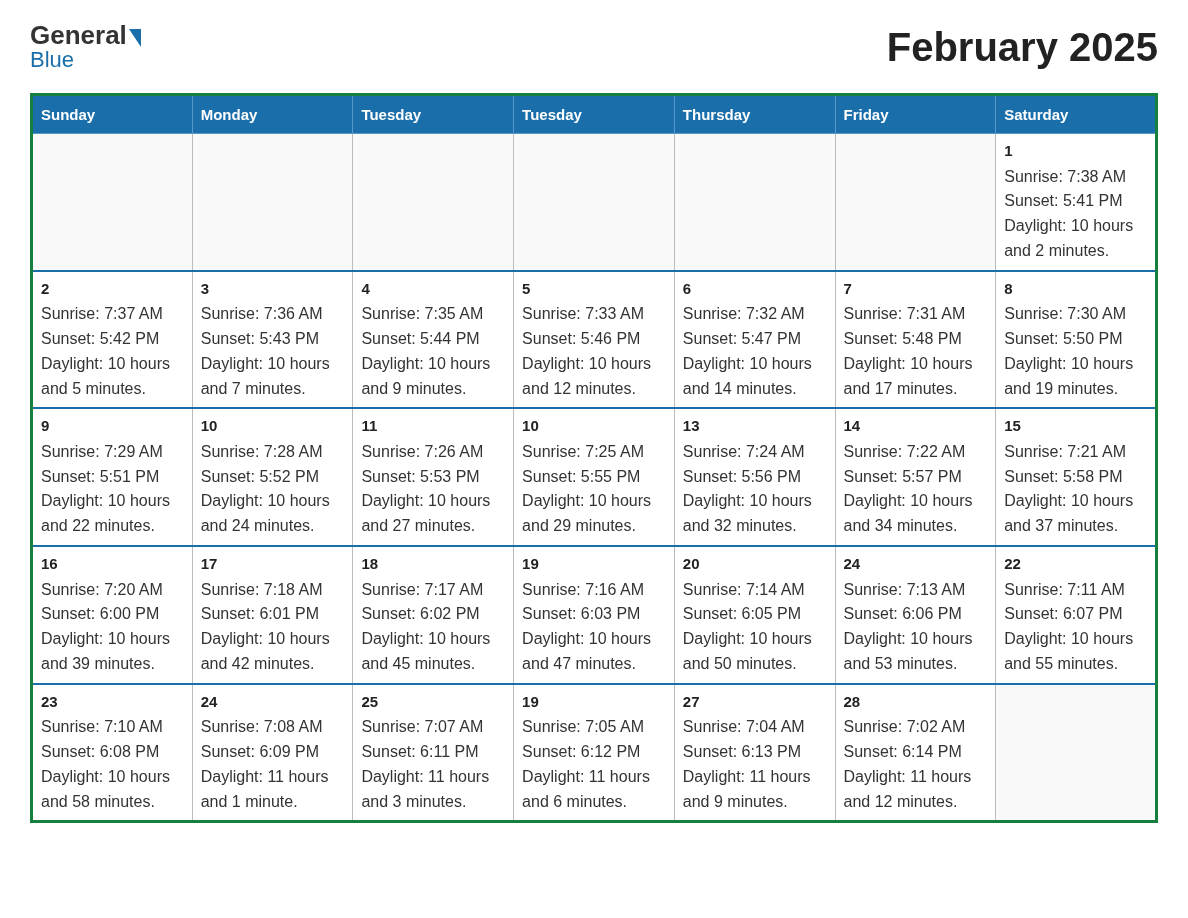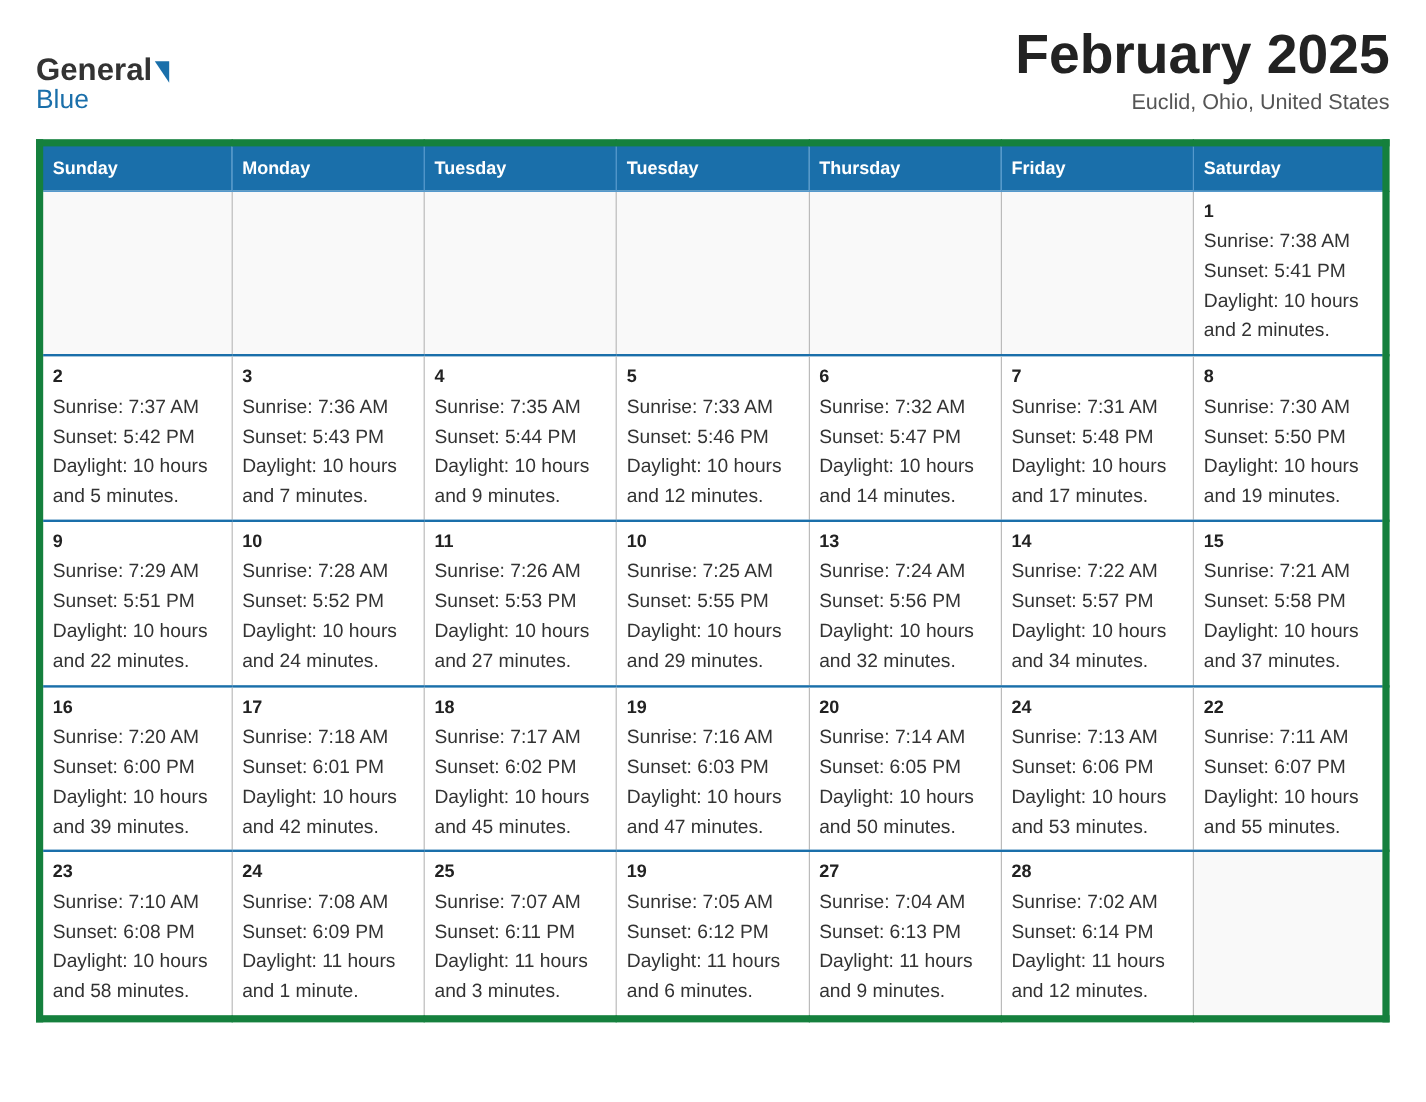--- a/index.html
+++ b/index.html
@@ -6,21 +6,21 @@
     body {
       font-family: Arial, sans-serif;
       background: #fff;
       padding: 20px 30px;
       width: 1188px;
       min-height: 918px;
     }
     .header {
       display: flex;
       justify-content: space-between;
-      align-items: flex-end;
+      align-items: center;
       margin-bottom: 20px;
       gap: 33px;
     }
     .logo {
       display: flex;
       flex-direction: column;
       align-items: flex-start;
     }
     .logo-general {
       font-size: 26px;
@@ -41,34 +41,34 @@
     .logo-blue {
       font-size: 22px;
       font-weight: normal;
       color: #1a6faa;
       margin-top: -4px;
     }
     .title-block {
       text-align: right;
     }
     .title-block h1 {
-      font-size: 46px;
+      font-size: 40px;
       font-weight: bold;
       color: #222;
       line-height: 1.1;
     }
     .title-block .location {
       font-size: 18px;
       color: #555;
       margin-top: 4px;
     }
     .calendar {
       width: 100%;
       border-collapse: collapse;
-      border: 6px solid #15803d;
+      border: 3px solid #15803d;
       padding-left: 32px;
     }
     .calendar thead tr th {
       background-color: #1a6faa;
       color: #fff;
       font-size: 15px;
       font-weight: bold;
       padding: 10px 8px;
       text-align: left;
       border: 1px solid #5599cc;
@@ -108,21 +108,20 @@
 <div class="header">
   <div class="logo">
     <div class="logo-general">
       <span>General</span>
       <div class="arrow"></div>
     </div>
     <div class="logo-blue">Blue</div>
   </div>
   <div class="title-block">
     <h1>February 2025</h1>
-    <div class="location">Euclid, Ohio, United States</div>
   </div>
 </div>
 
 <table class="calendar">
   <thead>
     <tr>
     <th>Sunday</th>
         <th>Monday</th>
         <th>Tuesday</th>
         <th>Tuesday</th>

